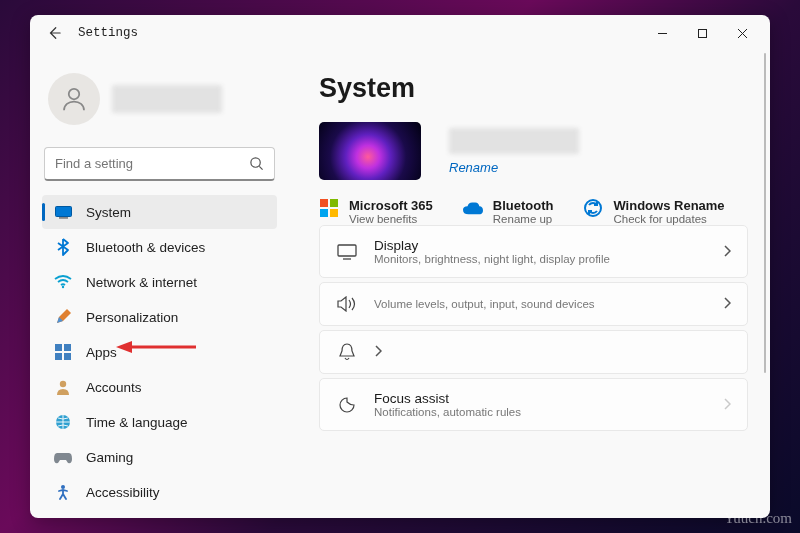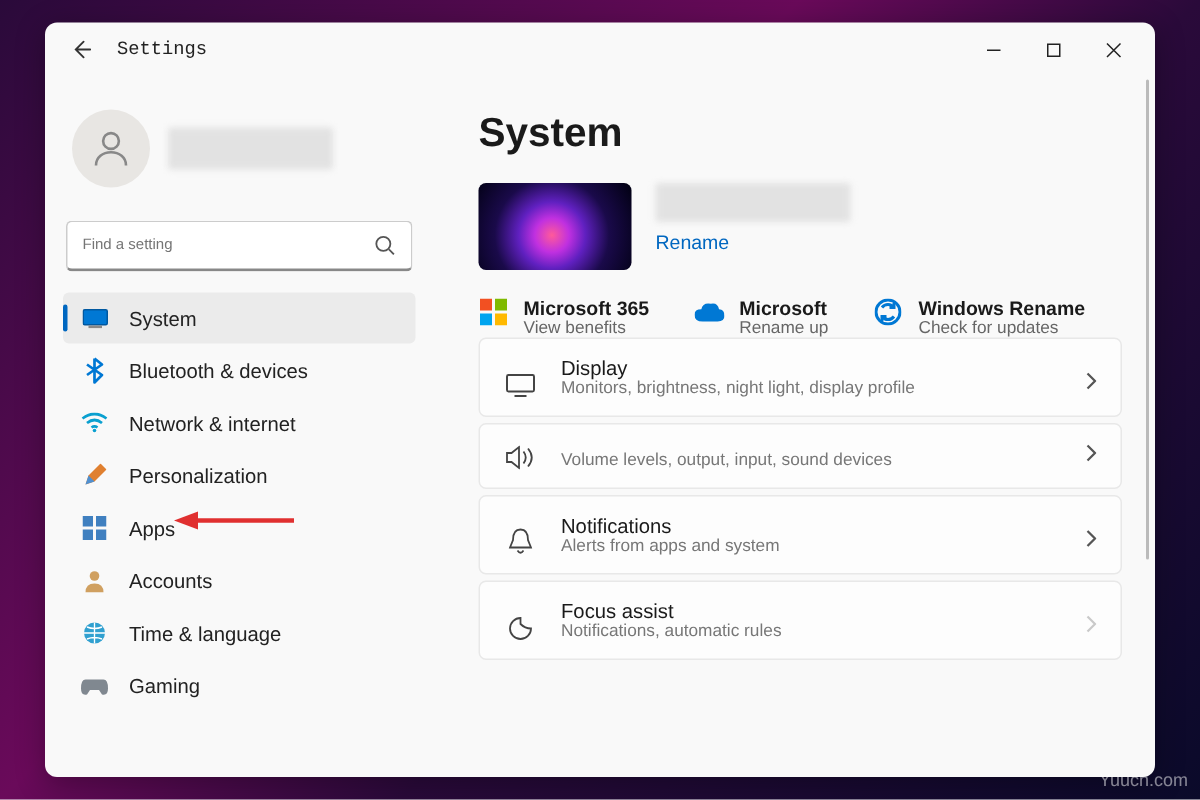--- a/index.html
+++ b/index.html
@@ -33,71 +33,71 @@
     .avatar {
       width: 52px; height: 52px; border-radius: 50%; background: #e8e6e3;
       display: flex; align-items: center; justify-content: center;
     }
     .profile-name { width: 110px; height: 28px; background: #e2e2e2; border-radius: 2px; filter: blur(2px); }
     .search-box {
       display: flex; align-items: center; background: #fff;
       border: 1px solid #ccc; border-bottom: 2px solid #888; border-radius: 4px;
       padding: 0 10px; height: 34px; margin: 2px 2px 12px 2px;
     }
-    .search-box input { border: none; outline: none; flex: 1; font-size: 10px; background: transparent; }
+    .search-box input { border: none; outline: none; flex: 1; font-size: 13px; background: transparent; }
     .nav { display: flex; flex-direction: column; gap: 1px; }
     .nav-item {
       display: flex; align-items: center; gap: 14px; padding: 8px 12px;
       border-radius: 4px; cursor: pointer; font-size: 13.5px; color: #222;
       position: relative;
     }
     .nav-item.active { background: #ebebeb; }
     .nav-item.active::before {
       content: ''; position: absolute; left: 0; top: 8px; bottom: 8px; width: 3px;
       background: #0067c0; border-radius: 2px;
     }
     .nav-icon { width: 18px; height: 18px; display: flex; align-items: center; justify-content: center; }
     .main { flex: 1; padding: 22px 22px 8px 34px; position: relative; overflow: hidden; }
     .page-title { font-size: 27px; font-weight: 600; color: #1a1a1a; margin-bottom: 18px; }
-    .device-row { display: flex; gap: 16px; align-items: flex-start; margin-bottom: 18px; }
+    .device-row { display: flex; gap: 28px; align-items: center; margin-bottom: 18px; font-style: italic; }
     .device-thumb {
       width: 102px; height: 58px; border-radius: 5px;
       background: radial-gradient(circle at 48% 60%, #ff5a9a 0%, #c030e0 18%, #6020c0 35%, #1a0a4a 60%, #000010 100%);
     }
     .device-info { display: flex; flex-direction: column; gap: 2px; }
     .device-name { width: 130px; height: 26px; background: #e2e2e2; border-radius: 2px; filter: blur(2px); margin-bottom: 4px; }
     .rename-link { font-size: 13px; color: #0067c0; cursor: pointer; }
     .status-row { display: flex; gap: 30px; }
     .status-item { display: flex; gap: 10px; align-items: flex-start; }
     .status-icon { width: 20px; height: 20px; display: flex; align-items: center; justify-content: center; }
     .status-text { display: flex; flex-direction: column; }
     .status-title { font-size: 13px; font-weight: 600; color: #1a1a1a; }
     .status-sub { font-size: 11.5px; color: #666; }
     .cards { display: flex; flex-direction: column; gap: 4px; }
     .card {
-      display: flex; align-items: flex-end; gap: 16px; background: #fdfdfd;
+      display: flex; align-items: center; gap: 16px; background: #fdfdfd;
       border: 1px solid #e8e8e8; border-radius: 5px; padding: 12px 16px;
       cursor: pointer;
     }
     .card-icon { width: 22px; display: flex; align-items: center; justify-content: center; color: #444; }
     .card-text { flex: 1; display: flex; flex-direction: column; }
     .card-title { font-size: 13.5px; color: #1a1a1a; }
     .card-sub { font-size: 11.5px; color: #777; }
     .chevron { color: #555; }
     .scrollbar-ind {
       position: absolute; right: 4px; top: 2px; width: 2px; height: 320px;
       background: #bbb; border-radius: 1px;
     }
     .arrow-annotation {
       position: absolute; left: 116px; top: 339px; width: 80px; height: 16px;
       pointer-events: none;
     }
     .watermark {
-      position: absolute; right: 8px; bottom: 6px; font-size: 12px;
-      color: rgba(255,255,255,0.5); font-family: Liberation Sans, sans-serif;
+      position: absolute; right: 8px; bottom: 6px; font-size: 15px;
+      color: rgba(255,255,255,0.5); font-family: Liberation Serif, serif;
     }
   </style>
 </head>
 <body>
 
 <div class="window">
   <div class="titlebar">
     <div class="back-btn">
       <svg width="14" height="14" viewBox="0 0 16 16">
           <path d="M10 2 L4 8 L10 14 M4 8 H15" stroke="#333" stroke-width="1.4" fill="none" stroke-linecap="round"></path>
@@ -209,20 +209,29 @@
           <span>Time &amp; language</span>
         </div>
         <div class="nav-item">
           <span class="nav-icon">
               <svg width="18" height="13" viewBox="0 0 18 13">
                 <path d="M3 2 H15 Q18 2 18 8 Q18 13 14 12 L12 9 H6 L4 12 Q0 13 0 8 Q0 2 3 2 Z" fill="#808890"></path>
               </svg>
             </span>
           <span>Gaming</span>
         </div>
+        <div class="nav-item">
+          <span class="nav-icon">
+              <svg width="16" height="16" viewBox="0 0 16 16">
+                <circle cx="8" cy="3" r="2" fill="#3070c0"></circle>
+                <path d="M8 6 V10 M4 7 L8 6 L12 7 M8 10 L5 15 M8 10 L11 15" stroke="#3070c0" stroke-width="1.8" stroke-linecap="round"></path>
+              </svg>
+            </span>
+          <span>Accessibility</span>
+        </div>
       </div>
     </div>
 
     <div class="main">
       <div class="scrollbar-ind"></div>
       <h1 class="page-title">System</h1>
 
       <div class="device-row">
         <div class="device-thumb"></div>
         <div class="device-info">
@@ -246,21 +255,21 @@
             <span class="status-sub">View benefits</span>
           </div>
         </div>
         <div class="status-item">
           <span class="status-icon">
               <svg width="22" height="14" viewBox="0 0 22 14">
                 <path d="M6 14 Q0 14 0 9 Q0 5 5 5 Q6 0 12 1 Q17 0 18 5 Q22 5 22 10 Q22 14 17 14 Z" fill="#0078d4"></path>
               </svg>
             </span>
           <div class="status-text">
-            <span class="status-title">Microsoft</span>
+            <span class="status-title">Bluetooth</span>
             <span class="status-sub">Rename up</span>
           </div>
         </div>
         <div class="status-item">
           <span class="status-icon">
               <svg width="18" height="18" viewBox="0 0 18 18">
                 <circle cx="9" cy="9" r="8" fill="none" stroke="#0078d4" stroke-width="2"></circle>
                 <path d="M5 6 A5 5 0 0 1 13 6 M13 12 A5 5 0 0 1 5 12" stroke="#0078d4" stroke-width="2" fill="none"></path>
                 <path d="M13 3 V6 H10 M5 15 V12 H8" stroke="#0078d4" stroke-width="2" fill="none"></path>
               </svg>
@@ -301,24 +310,20 @@
           <span class="chevron"><svg width="8" height="12" viewBox="0 0 8 12">
                 <path d="M2 1 L7 6 L2 11" stroke="#555" stroke-width="1.5" fill="none"></path>
               </svg></span>
         </div>
         <div class="card">
           <span class="card-icon">
               <svg width="16" height="18" viewBox="0 0 16 18">
                 <path d="M8 1 Q13 1 13 8 L15 13 H1 L3 8 Q3 1 8 1 Z M6 15 Q8 18 10 15" stroke="#444" stroke-width="1.2" fill="none"></path>
               </svg>
             </span>
-          <div class="card-text">
-            <span class="card-title">Notifications</span>
-            <span class="card-sub">Alerts from apps and system</span>
-          </div>
           <span class="chevron"><svg width="8" height="12" viewBox="0 0 8 12">
                 <path d="M2 1 L7 6 L2 11" stroke="#555" stroke-width="1.5" fill="none"></path>
               </svg></span>
         </div>
         <div class="card">
           <span class="card-icon">
               <svg width="16" height="16" viewBox="0 0 16 16">
                 <path d="M8 1 A7 7 0 1 0 15 8 Q11 8 8 5 Q8 1 8 1 Z" stroke="#444" stroke-width="1.2" fill="none"></path>
               </svg>
             </span>

